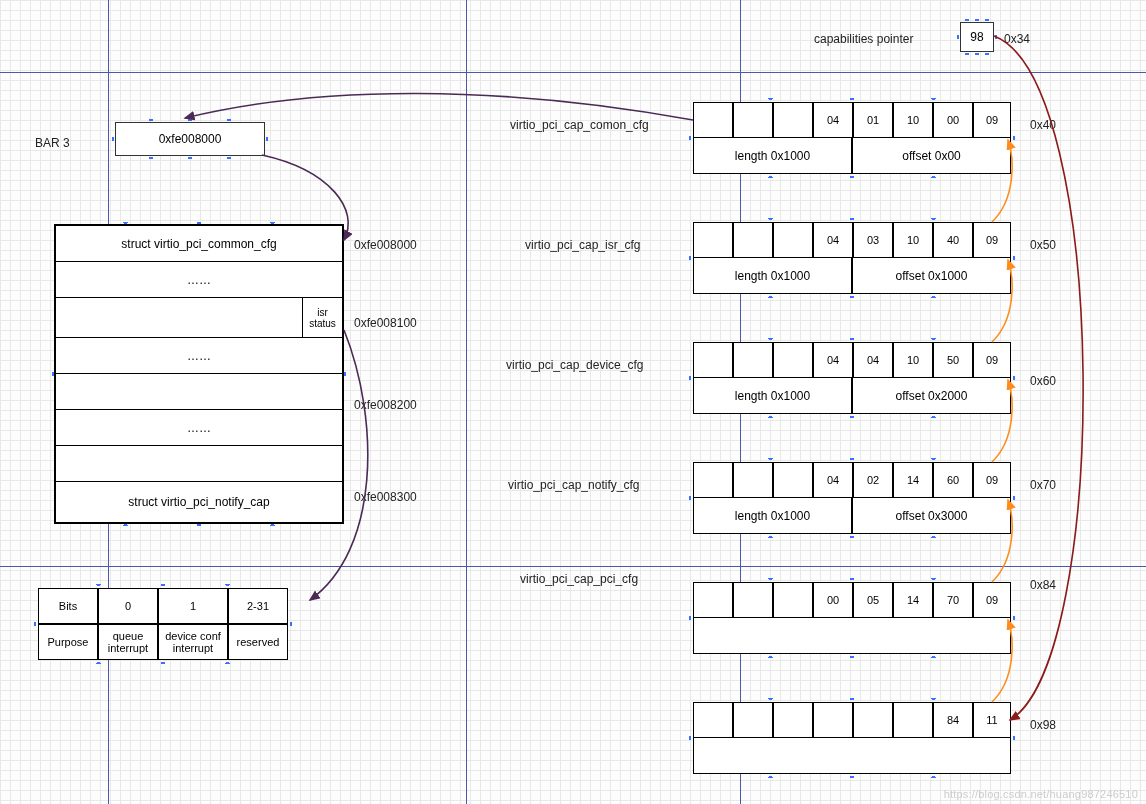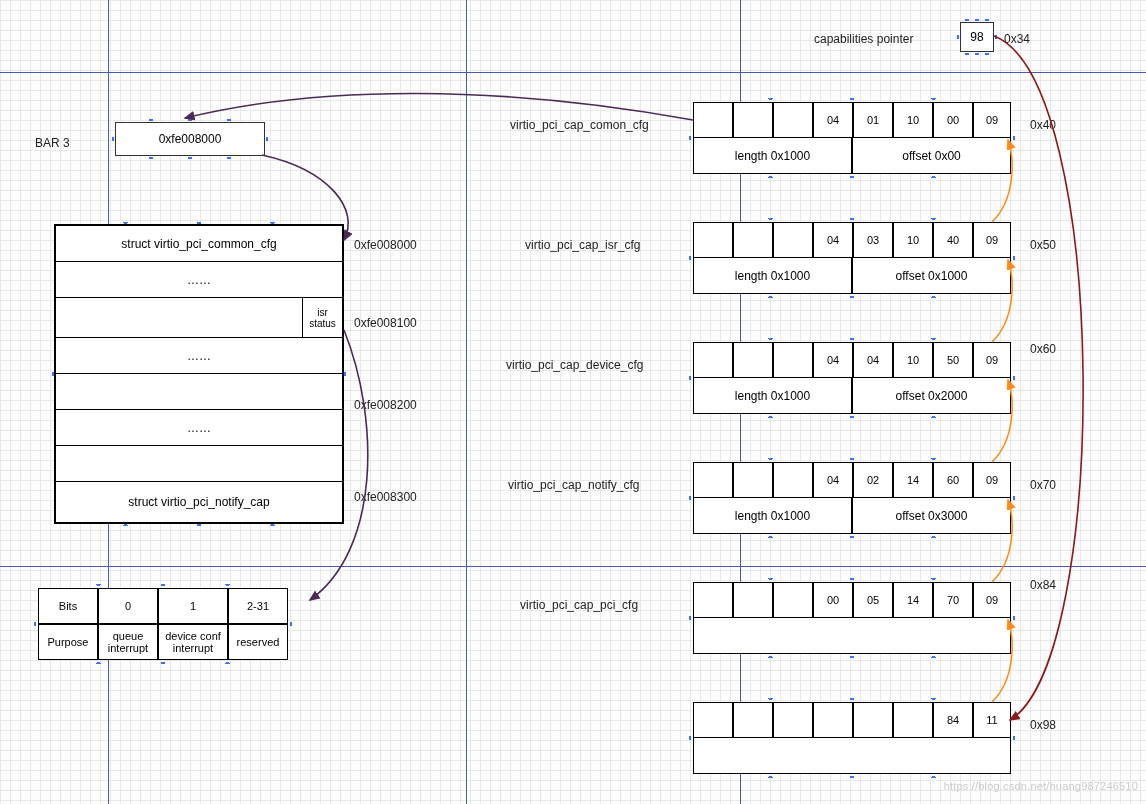--- a/index.html
+++ b/index.html
@@ -56,21 +56,21 @@
 
   .bits-table { position:absolute; display:grid; grid-template-columns: 60px 60px 70px 60px; grid-template-rows: 36px 36px; }
   .bits-table .c { border:1px solid #000; background:#fff; display:flex; align-items:center; justify-content:center; text-align:center; font-size:11px; padding:2px; }
 
   .cap-block { position:absolute; }
   .cap-row1 { display:flex; height:36px; }
   .cap-row1 .cell { border:1px solid #000; background:#fff; display:flex; align-items:center; justify-content:center; font-size:11px; }
   .cap-row2 { display:flex; height:36px; }
   .cap-row2 .half { border:1px solid #000; border-top:none; background:#fff; flex:1; display:flex; align-items:center; justify-content:center; }
 
-  .watermark { position:absolute; right:8px; bottom:12px; color:#ccc; font-size:11px; letter-spacing:0.2px; }
+  .watermark { position:absolute; right:8px; bottom:4px; color:#ccc; font-size:11px; letter-spacing:0.2px; }
 </style>
 </head>
 <body>
 
 <div class="canvas">
 
   <div class="hline" style="top:72px"></div>
   <div class="hline" style="top:566px"></div>
   <div class="vline" style="left:108px"></div>
   <div class="vline" style="left:466px"></div>
@@ -173,42 +173,42 @@
       <div class="cell" style="width:40px">04</div>
       <div class="cell" style="width:40px">10</div>
       <div class="cell" style="width:40px">50</div>
       <div class="cell" style="width:38px">09</div>
     </div>
     <div class="cap-row2">
       <div class="half">length 0x1000</div>
       <div class="half">offset 0x2000</div>
     </div>
   </div>
-  <span class="lbl" style="left:1030px; top:342px">0x60</span>
+  <span class="lbl" style="left:1030px; top:374px">0x60</span>
 
   <span class="lbl" style="left:508px; top:478px">virtio_pci_cap_notify_cfg</span>
   <div class="cap-block handles" style="left:693px; top:462px; width:318px">
     <div class="cap-row1">
       <div class="cell" style="width:40px"></div>
       <div class="cell" style="width:40px"></div>
       <div class="cell" style="width:40px"></div>
       <div class="cell" style="width:40px">04</div>
       <div class="cell" style="width:40px">02</div>
       <div class="cell" style="width:40px">14</div>
       <div class="cell" style="width:40px">60</div>
       <div class="cell" style="width:38px">09</div>
     </div>
     <div class="cap-row2">
       <div class="half">length 0x1000</div>
       <div class="half">offset 0x3000</div>
     </div>
   </div>
   <span class="lbl" style="left:1030px; top:478px">0x70</span>
 
-  <span class="lbl" style="left:520px; top:598px">virtio_pci_cap_pci_cfg</span>
+  <span class="lbl" style="left:520px; top:572px">virtio_pci_cap_pci_cfg</span>
   <div class="cap-block handles" style="left:693px; top:582px; width:318px">
     <div class="cap-row1">
       <div class="cell" style="width:40px"></div>
       <div class="cell" style="width:40px"></div>
       <div class="cell" style="width:40px"></div>
       <div class="cell" style="width:40px">00</div>
       <div class="cell" style="width:40px">05</div>
       <div class="cell" style="width:40px">14</div>
       <div class="cell" style="width:40px">70</div>
       <div class="cell" style="width:38px">09</div>

